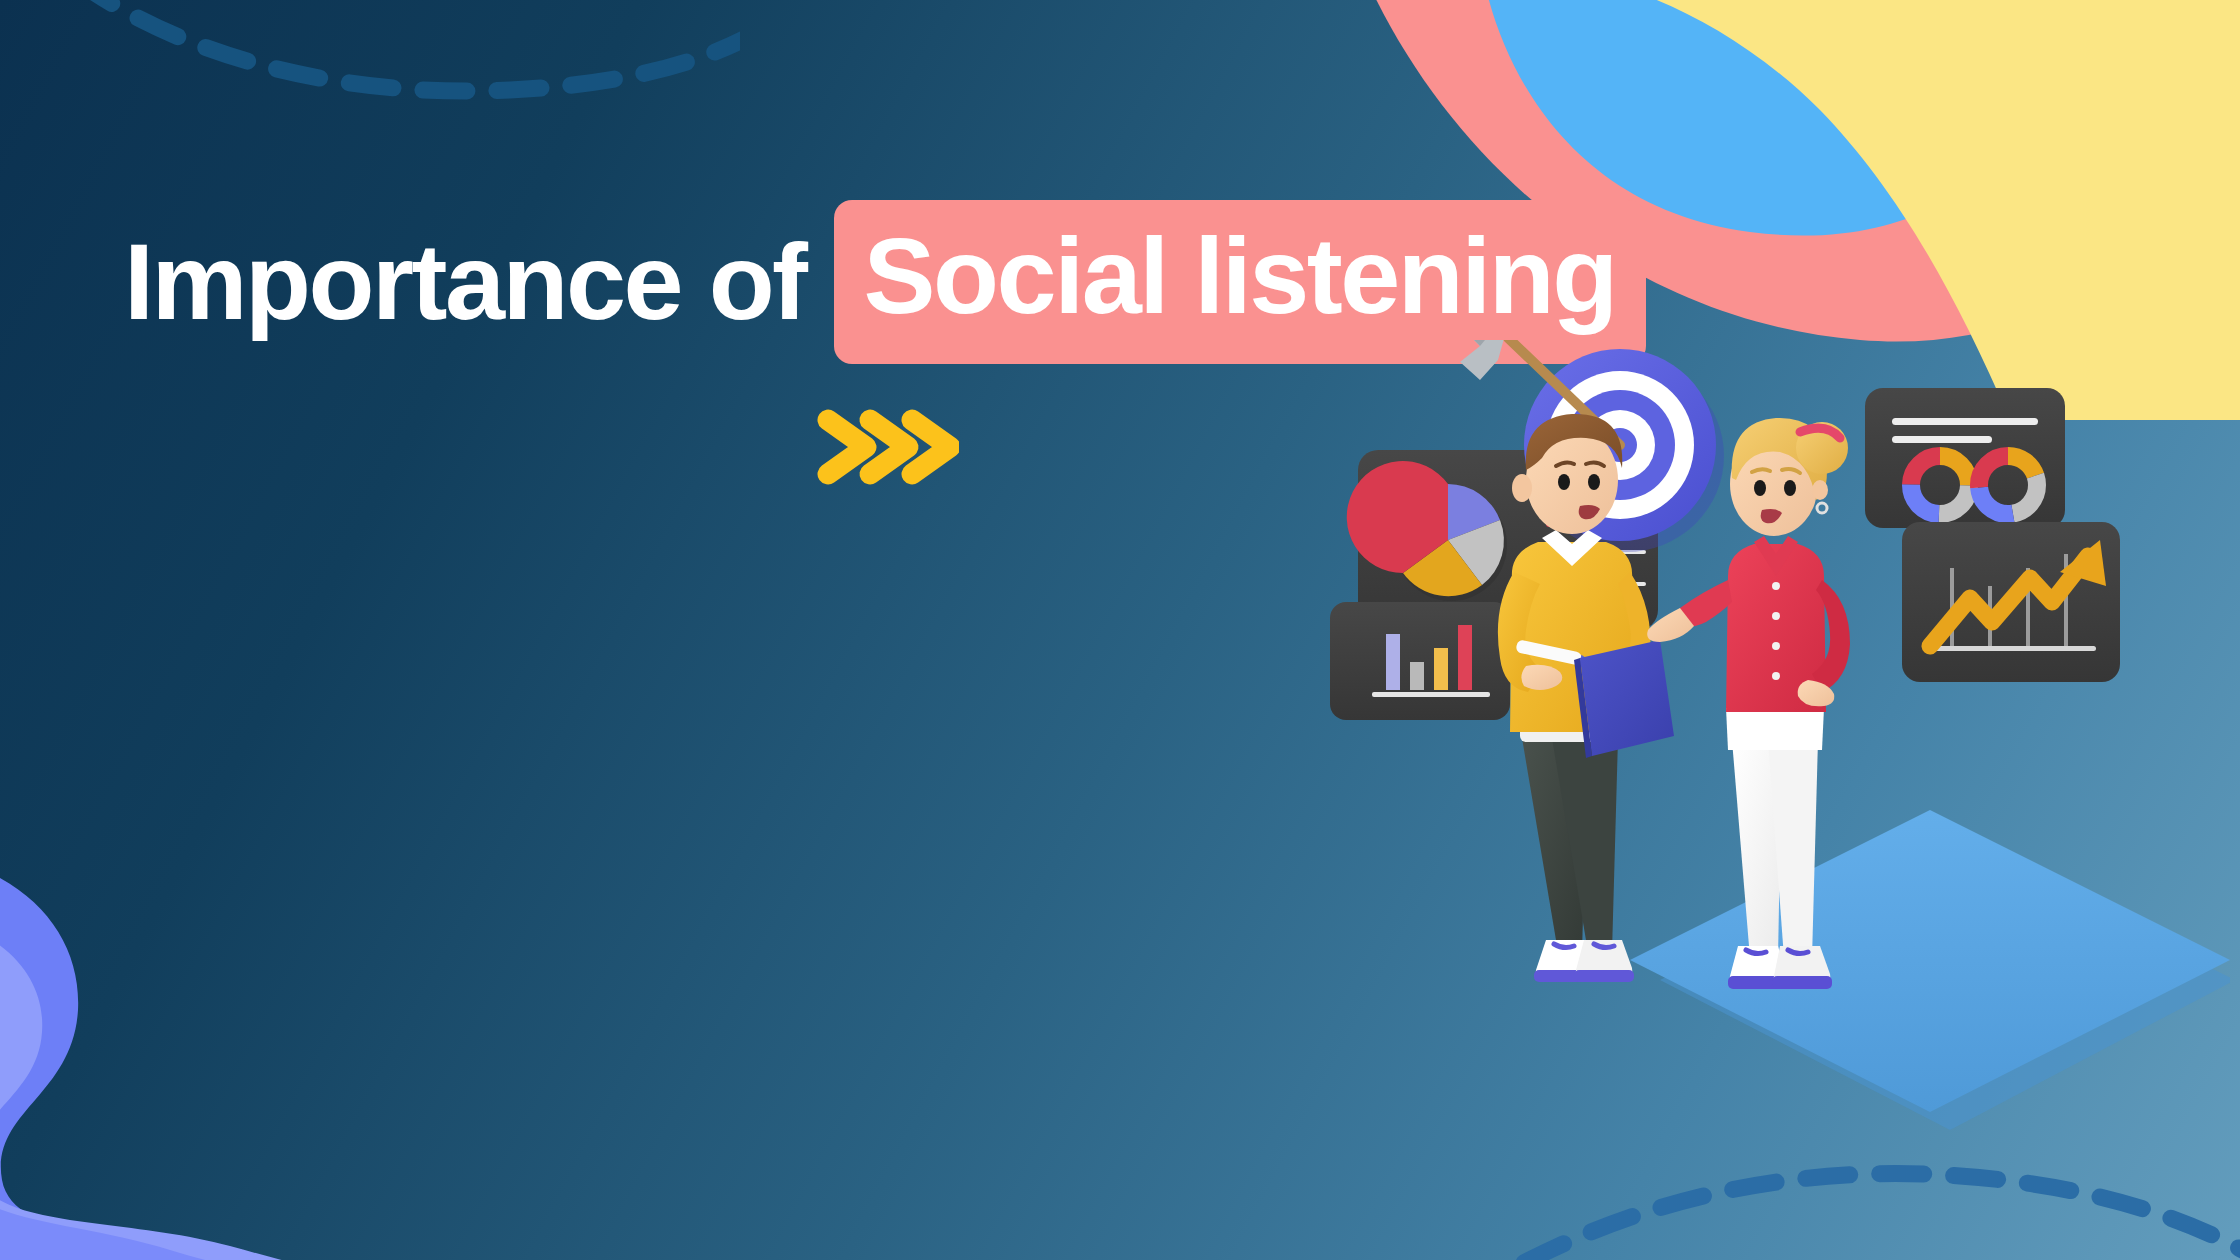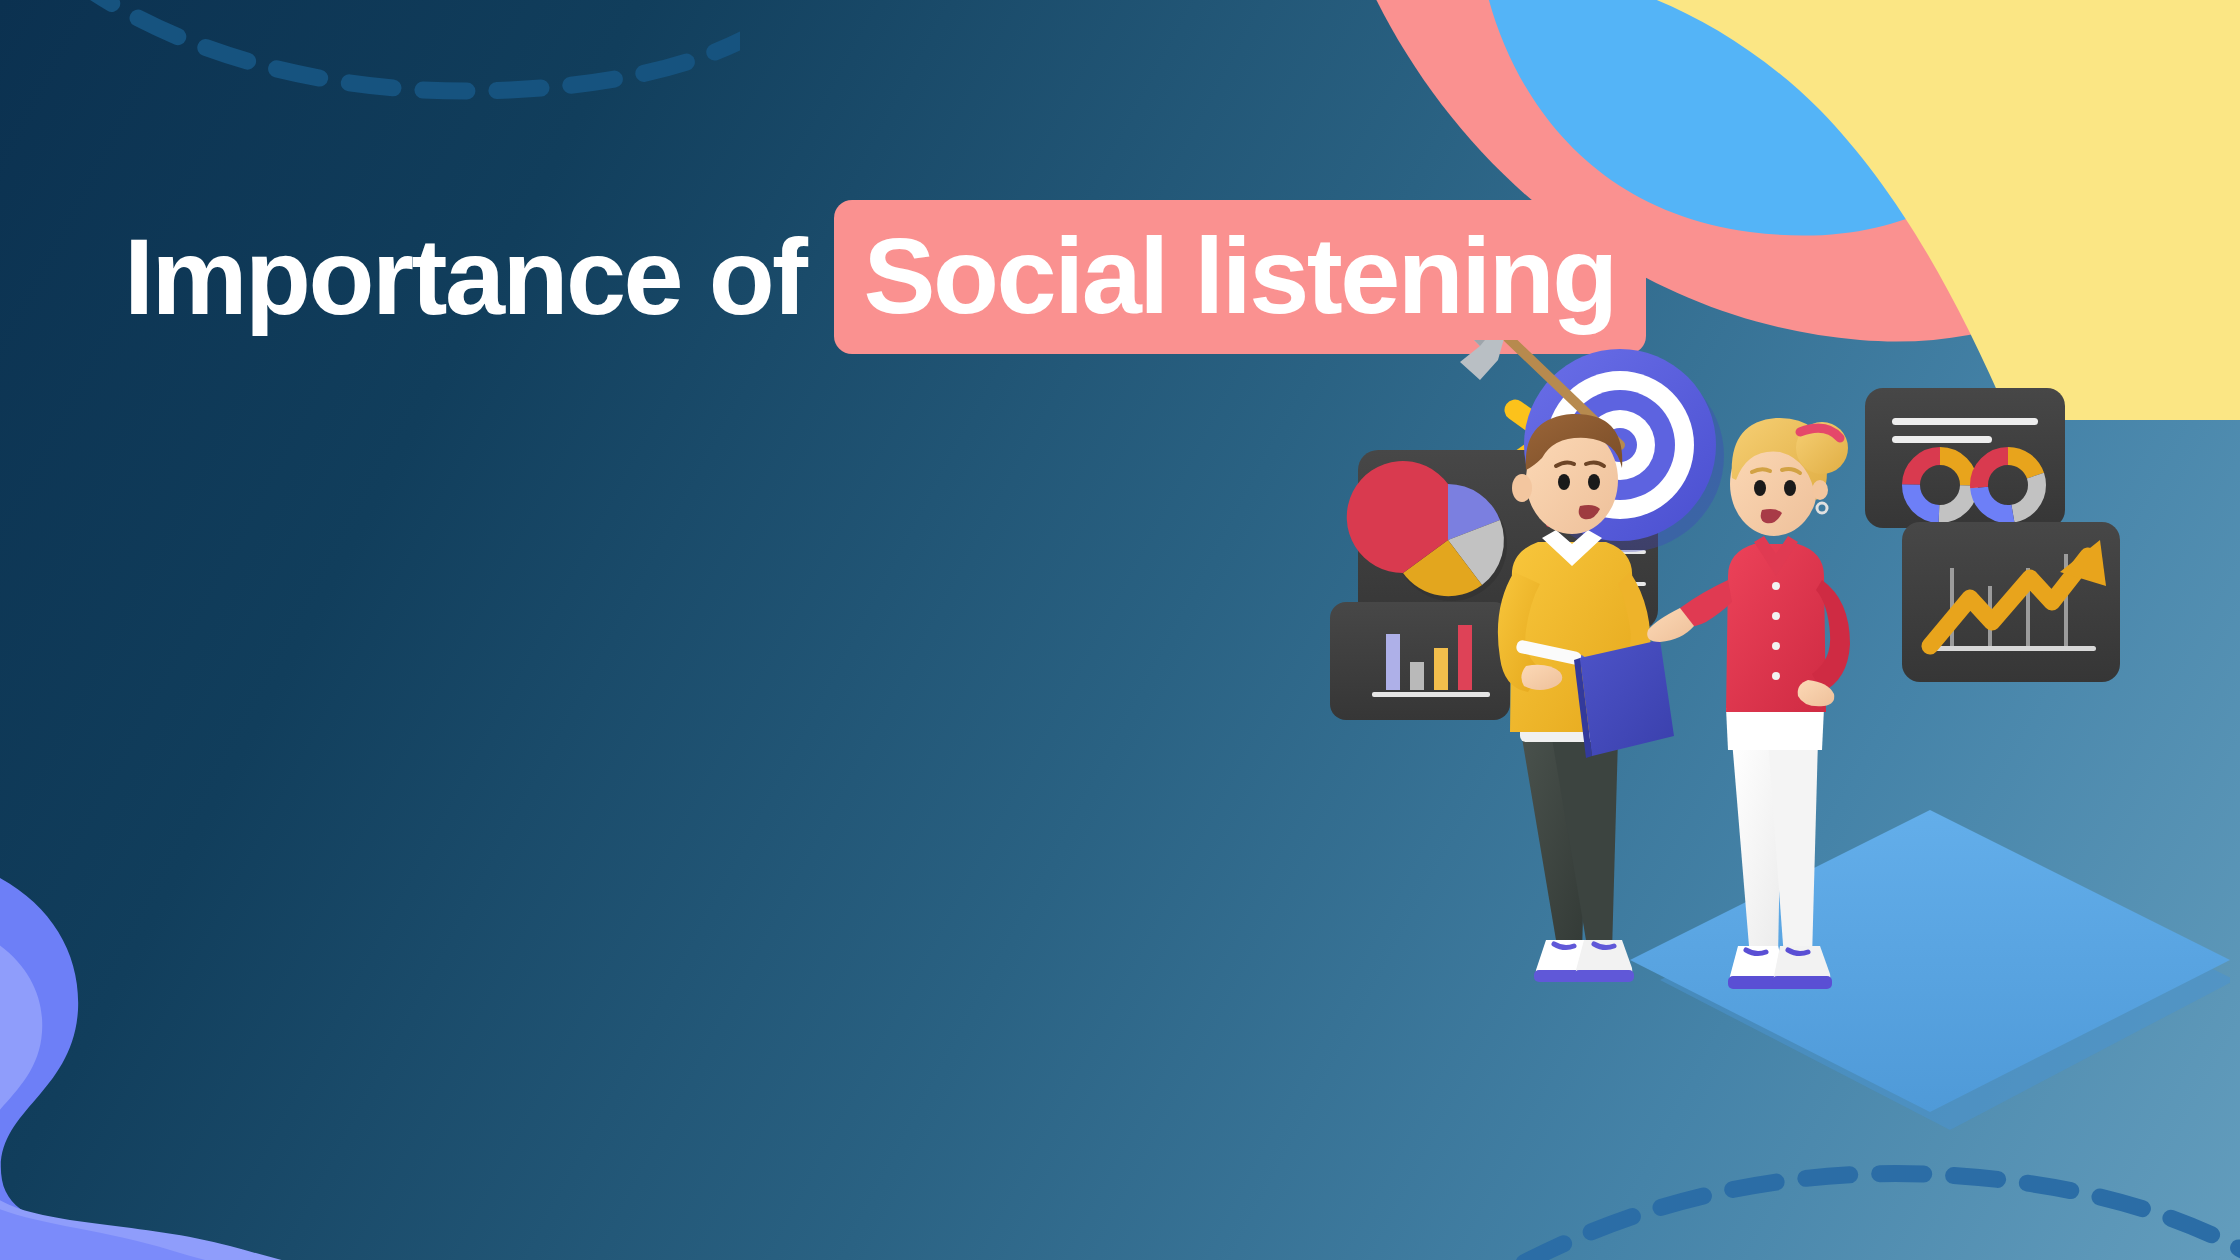--- a/index.html
+++ b/index.html
@@ -19,36 +19,36 @@
   #deco-yellow-wave { top:-10px; right:-10px; width:920px; height:430px; }
   #deco-blue-wave   { top:-40px; right:-10px; width:1100px; height:360px; }
   #deco-pink-wave   { top:-60px; right:-10px; width:1150px; height:420px; }
   #deco-dash-top    { top:-30px; left:-20px;  width:760px;  height:190px; }
   #deco-dash-bottom { bottom:-30px; right:-20px; width:820px; height:190px; }
   #deco-blob-bottom { bottom:-30px; left:-40px; width:560px; height:530px; }
 
   
   #headline-block {
     position:absolute; left:124px; top:200px;
-    display:flex; flex-direction:column; align-items:flex-end;
+    display:flex; flex-direction:column; align-items:center;
   }
   #headline-row { display:flex; align-items:center; white-space:nowrap; }
   .headline-text {
     font-family:"Liberation Sans", sans-serif;
     font-weight:bold;
     font-size:108px;
     line-height:1.0;
     letter-spacing:-2.5px;
     color:#ffffff;
   }
   #headline-plain { padding-right:28px; }
   #headline-highlight {
     background:#fa9190;
     border-radius:18px;
-    padding:24px 30px 26px 30px;
+    padding:24px 30px 36px 30px;
     display:inline-block;
     line-height:0.96;
   }
   #chevrons { margin-top:40px; margin-left:4px; }
 
   
   #illustration { position:absolute; left:1330px; top:340px; width:900px; height:800px; }
   #illustration svg { display:block; }
 </style>
 </head>

